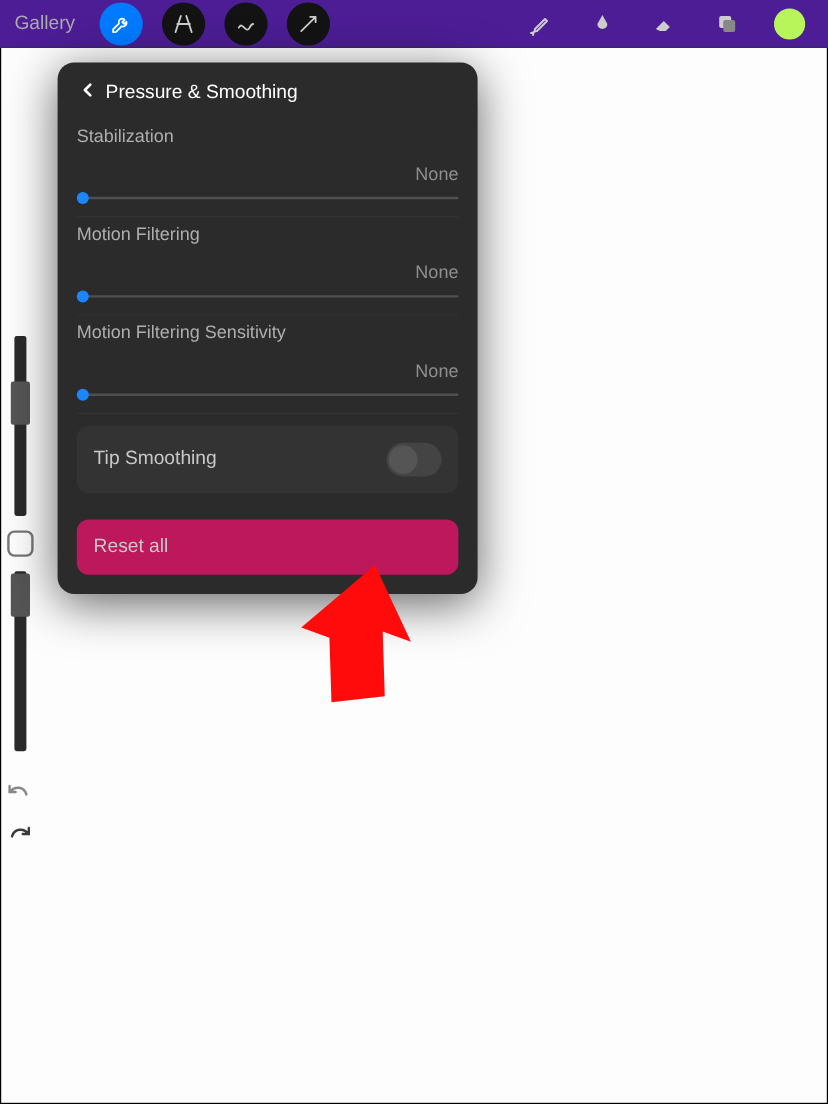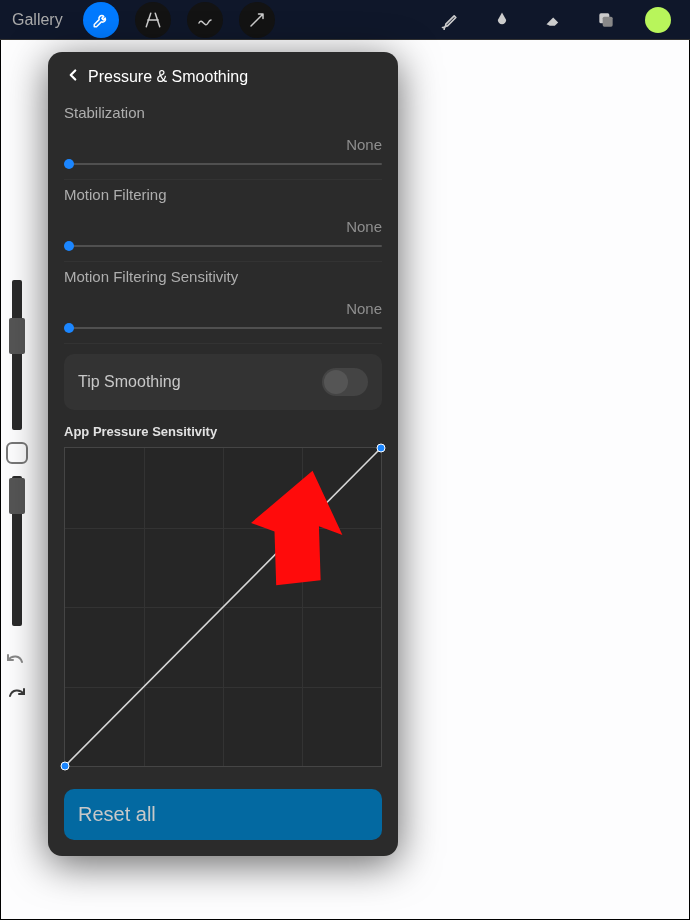--- a/index.html
+++ b/index.html
@@ -6,21 +6,21 @@
     body {
       width: 690px;
       height: 920px;
       background: #000;
       font-family: -apple-system, BlinkMacSystemFont, "Helvetica Neue", sans-serif;
       overflow: hidden;
       position: relative;
     }
     .toolbar {
       height: 40px;
-      background: #0f172a;
+      background: #4c1d95;
       display: flex;
       align-items: center;
       padding: 0 8px;
       position: relative;
       z-index: 2;
       border-bottom: 1px solid #333;
     }
     .tb-left, .tb-right { display: flex; align-items: center; gap: 4px; }
     .tb-right { margin-left: auto; }
     .gallery-text {
@@ -136,25 +136,25 @@
       background: #262626;
       border: 1px solid #454545;
       position: relative;
     }
     .grid-line { position: absolute; background: #333; }
     .gl-h { left: 0; right: 0; height: 1px; }
     .gl-v { top: 0; bottom: 0; width: 1px; }
     .curve-svg { position: absolute; inset: 0; width: 100%; height: 100%; }
     .reset-btn {
       margin-top: 22px;
-      background: #0369a1;
+      background: #be185d;
       border-radius: 10px;
       padding: 14px;
       color: #c8c8c8;
-      font-size: 20px;
+      font-size: 16px;
     }
     .annotation-arrow {
       position: absolute;
       z-index: 10;
     }
   </style>
 </head>
 <body>
 
 <div class="toolbar">
@@ -272,40 +272,20 @@
         </div>
     </div>
 
     <div class="toggle-row">
       <span class="toggle-label">Tip Smoothing</span>
       <div class="switch">
         <div class="switch-knob"></div>
       </div>
     </div>
 
-    <div class="curve-section">
-      <div class="curve-title">App Pressure Sensitivity</div>
-      <div class="curve-box">
-        <div class="grid-line gl-h" style="top:25%"></div>
-        <div class="grid-line gl-h" style="top:50%"></div>
-        <div class="grid-line gl-h" style="top:75%"></div>
-        <div class="grid-line gl-v" style="left:25%"></div>
-        <div class="grid-line gl-v" style="left:50%"></div>
-        <div class="grid-line gl-v" style="left:75%"></div>
-        <svg class="curve-svg" viewBox="0 0 100 100" preserveAspectRatio="none">
-          <line x1="0" y1="100" x2="100" y2="0" stroke="#d8d8d8" stroke-width="0.5"></line>
-        </svg>
-        <svg style="position:absolute;left:-5px;bottom:-5px" width="10" height="10">
-            <circle cx="5" cy="5" r="4" fill="#1b86ff" stroke="#fff" stroke-width="1"></circle>
-          </svg>
-        <svg style="position:absolute;right:-5px;top:-5px" width="10" height="10">
-            <circle cx="5" cy="5" r="4" fill="#1b86ff" stroke="#fff" stroke-width="1"></circle>
-          </svg>
-      </div>
-    </div>
 
     <div class="reset-btn">Reset all</div>
   </div>
 </div>
 
 <svg class="annotation-arrow" style="left:238px;top:470px" width="120" height="140" viewBox="0 0 120 140">
   <polygon points="50,0 100,50 75,50 95,100 55,120 35,70 10,70" fill="#ff0b0b" transform="rotate(20 60 70)"></polygon>
 </svg>
 
 </body></html>

